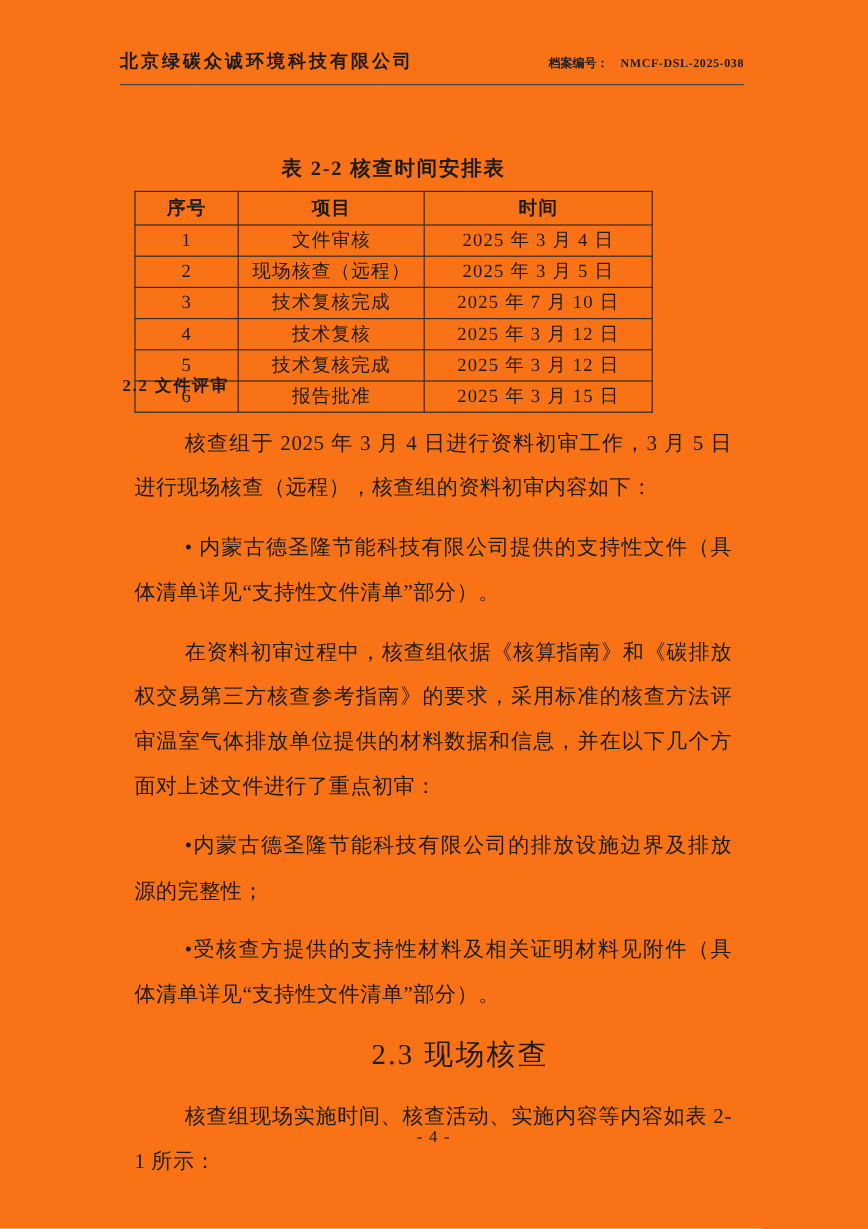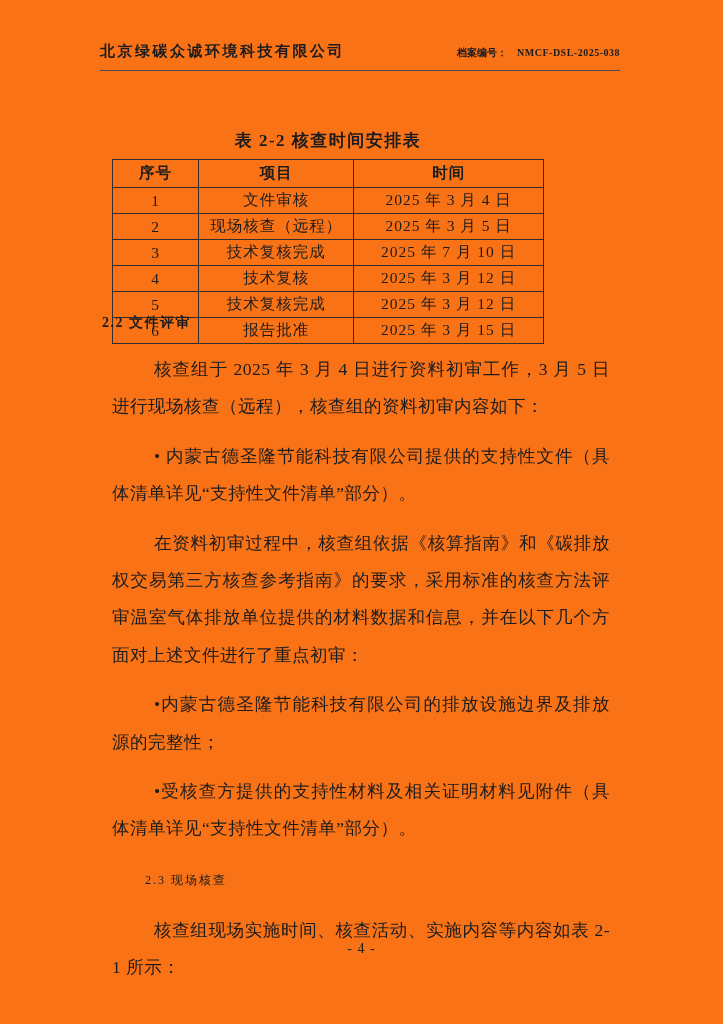--- a/index.html
+++ b/index.html
@@ -97,26 +97,26 @@
   }
   .content .h-bold {
     font-size: 14px;
     font-weight: 700;
     letter-spacing: 1.5px;
     line-height: 32px;
     margin: 0 0 5px 2px;
     text-align: left;
   }
   .content .h-plain {
-    font-size: 12px;
+    font-size: 24px;
     font-weight: 400;
     letter-spacing: 2px;
     line-height: 40px;
     margin: 5px 0 2px 45px;
-    text-align: left;
+    text-align: center;
   }
   .content p {
     margin: 12px;
     text-indent: 42px;
   }
 
   
   .footer {
     position: absolute;
     left: 0;

